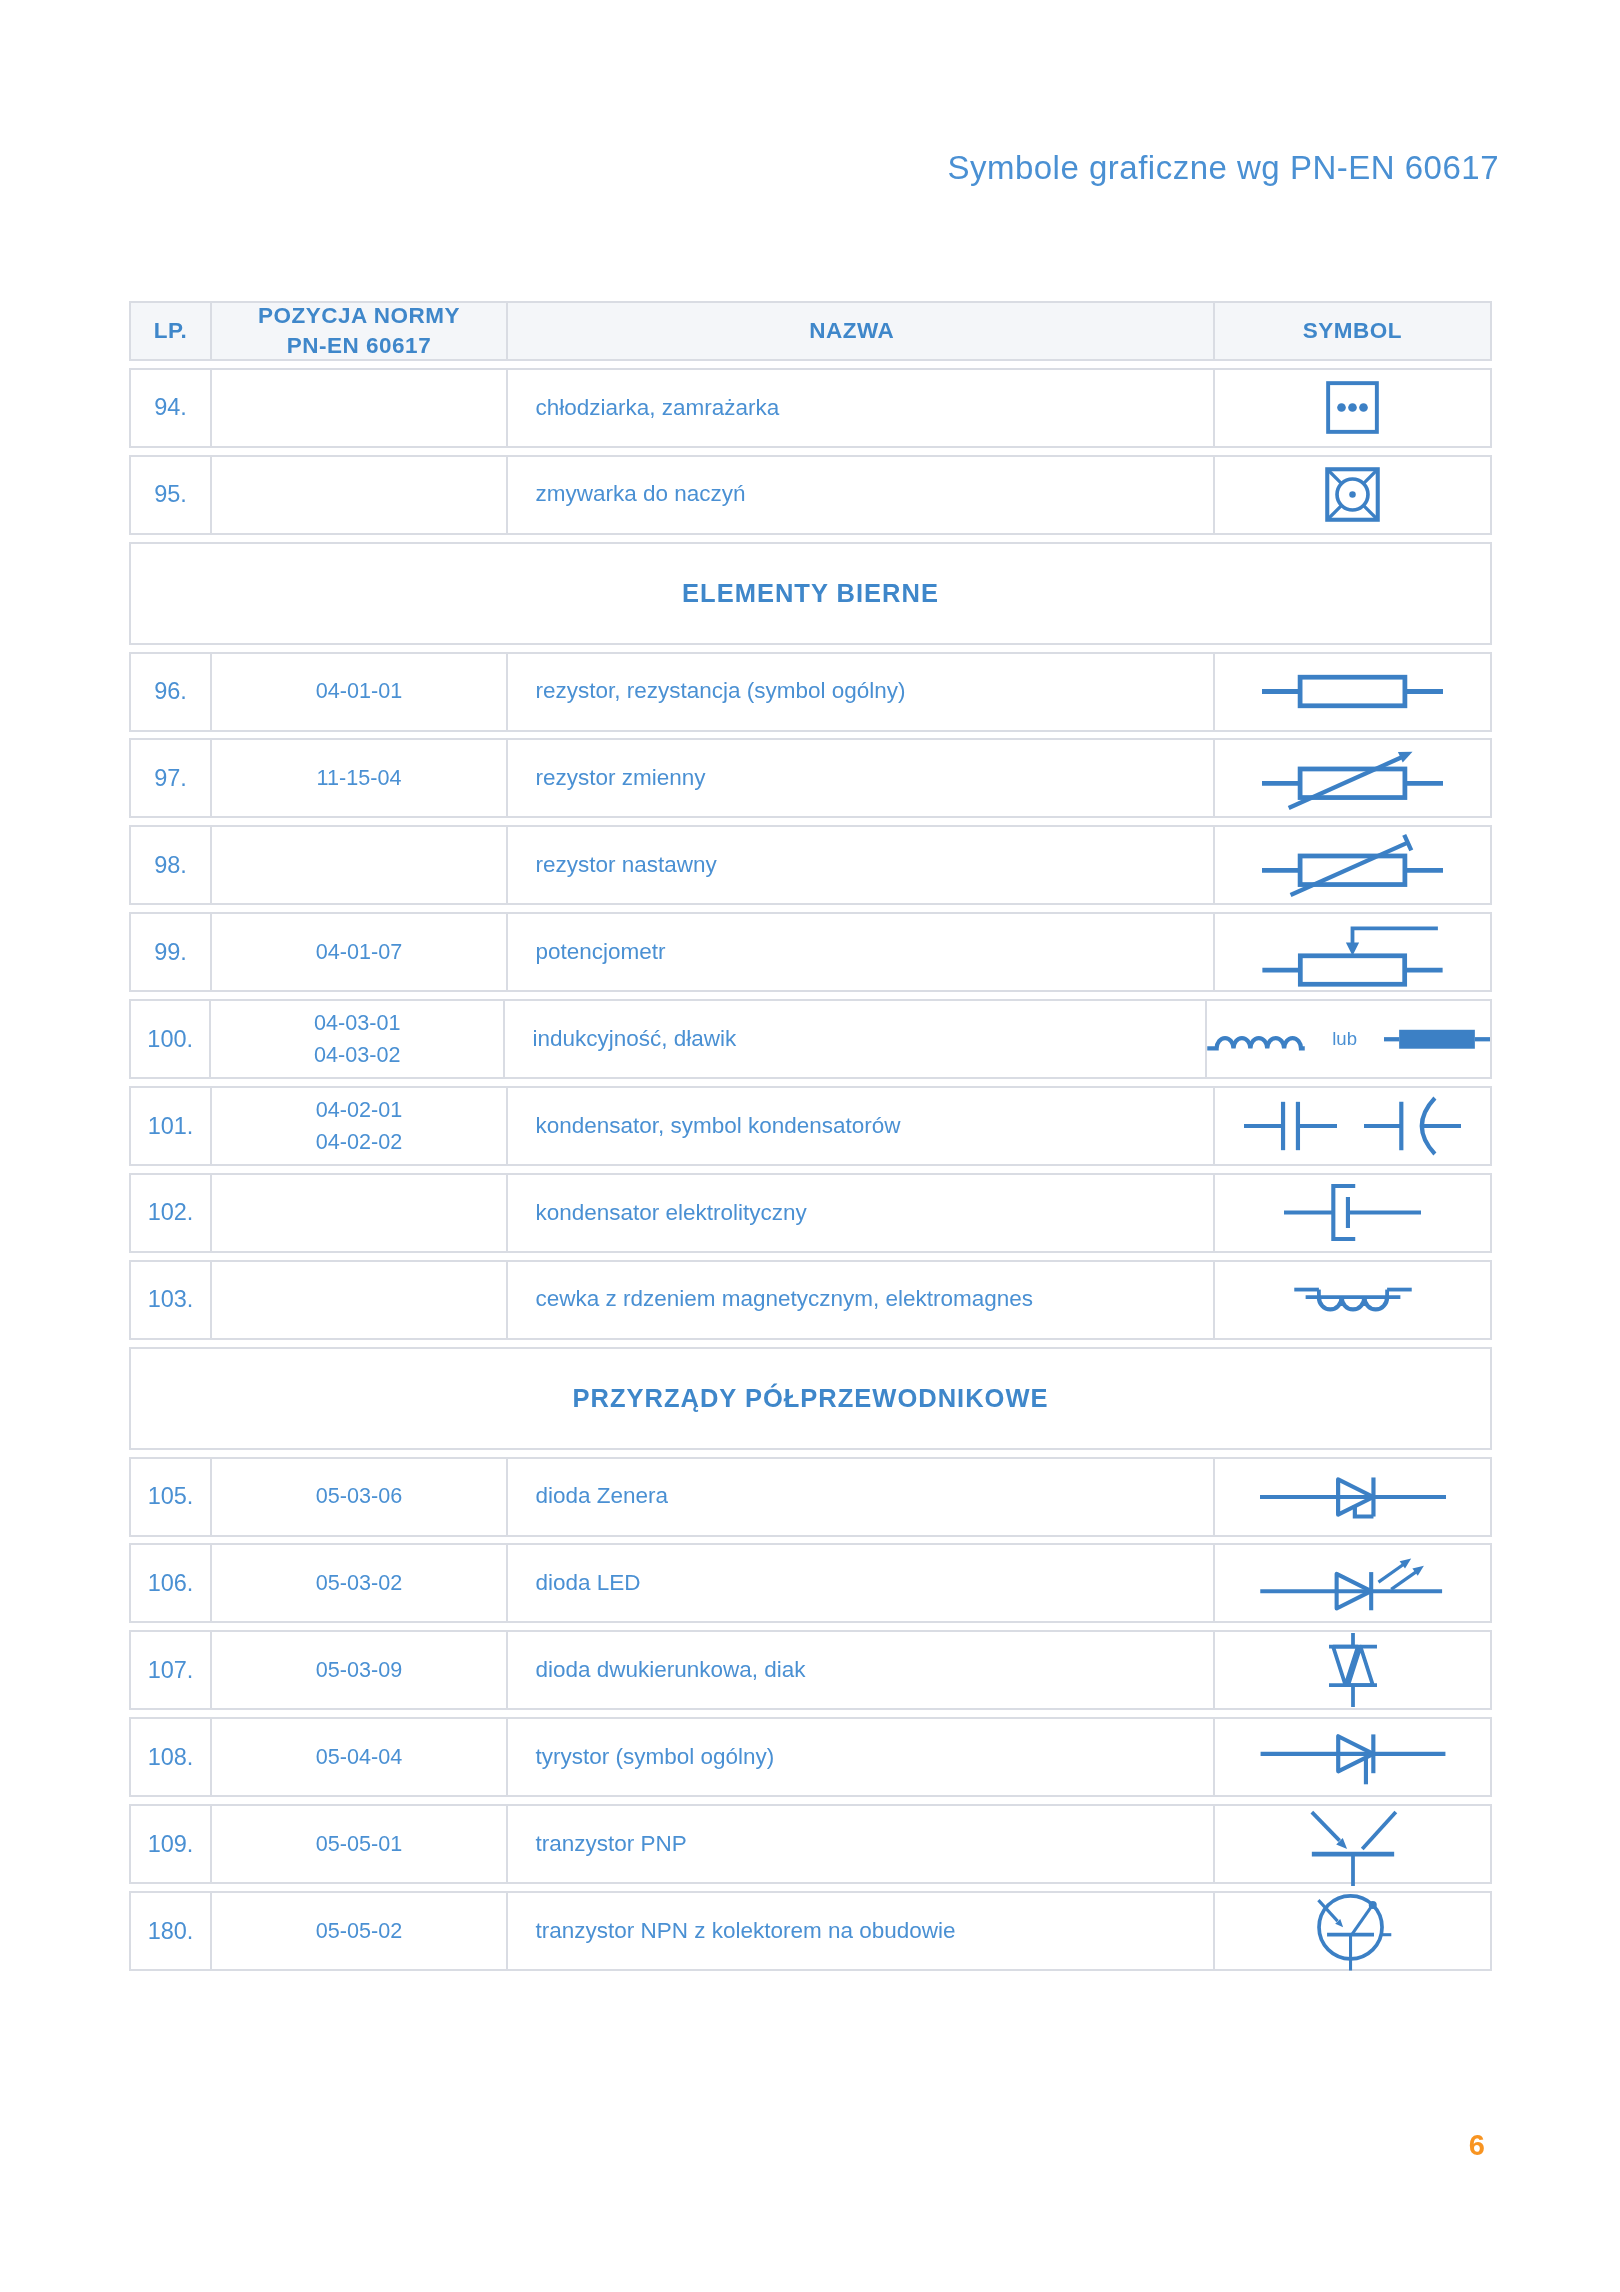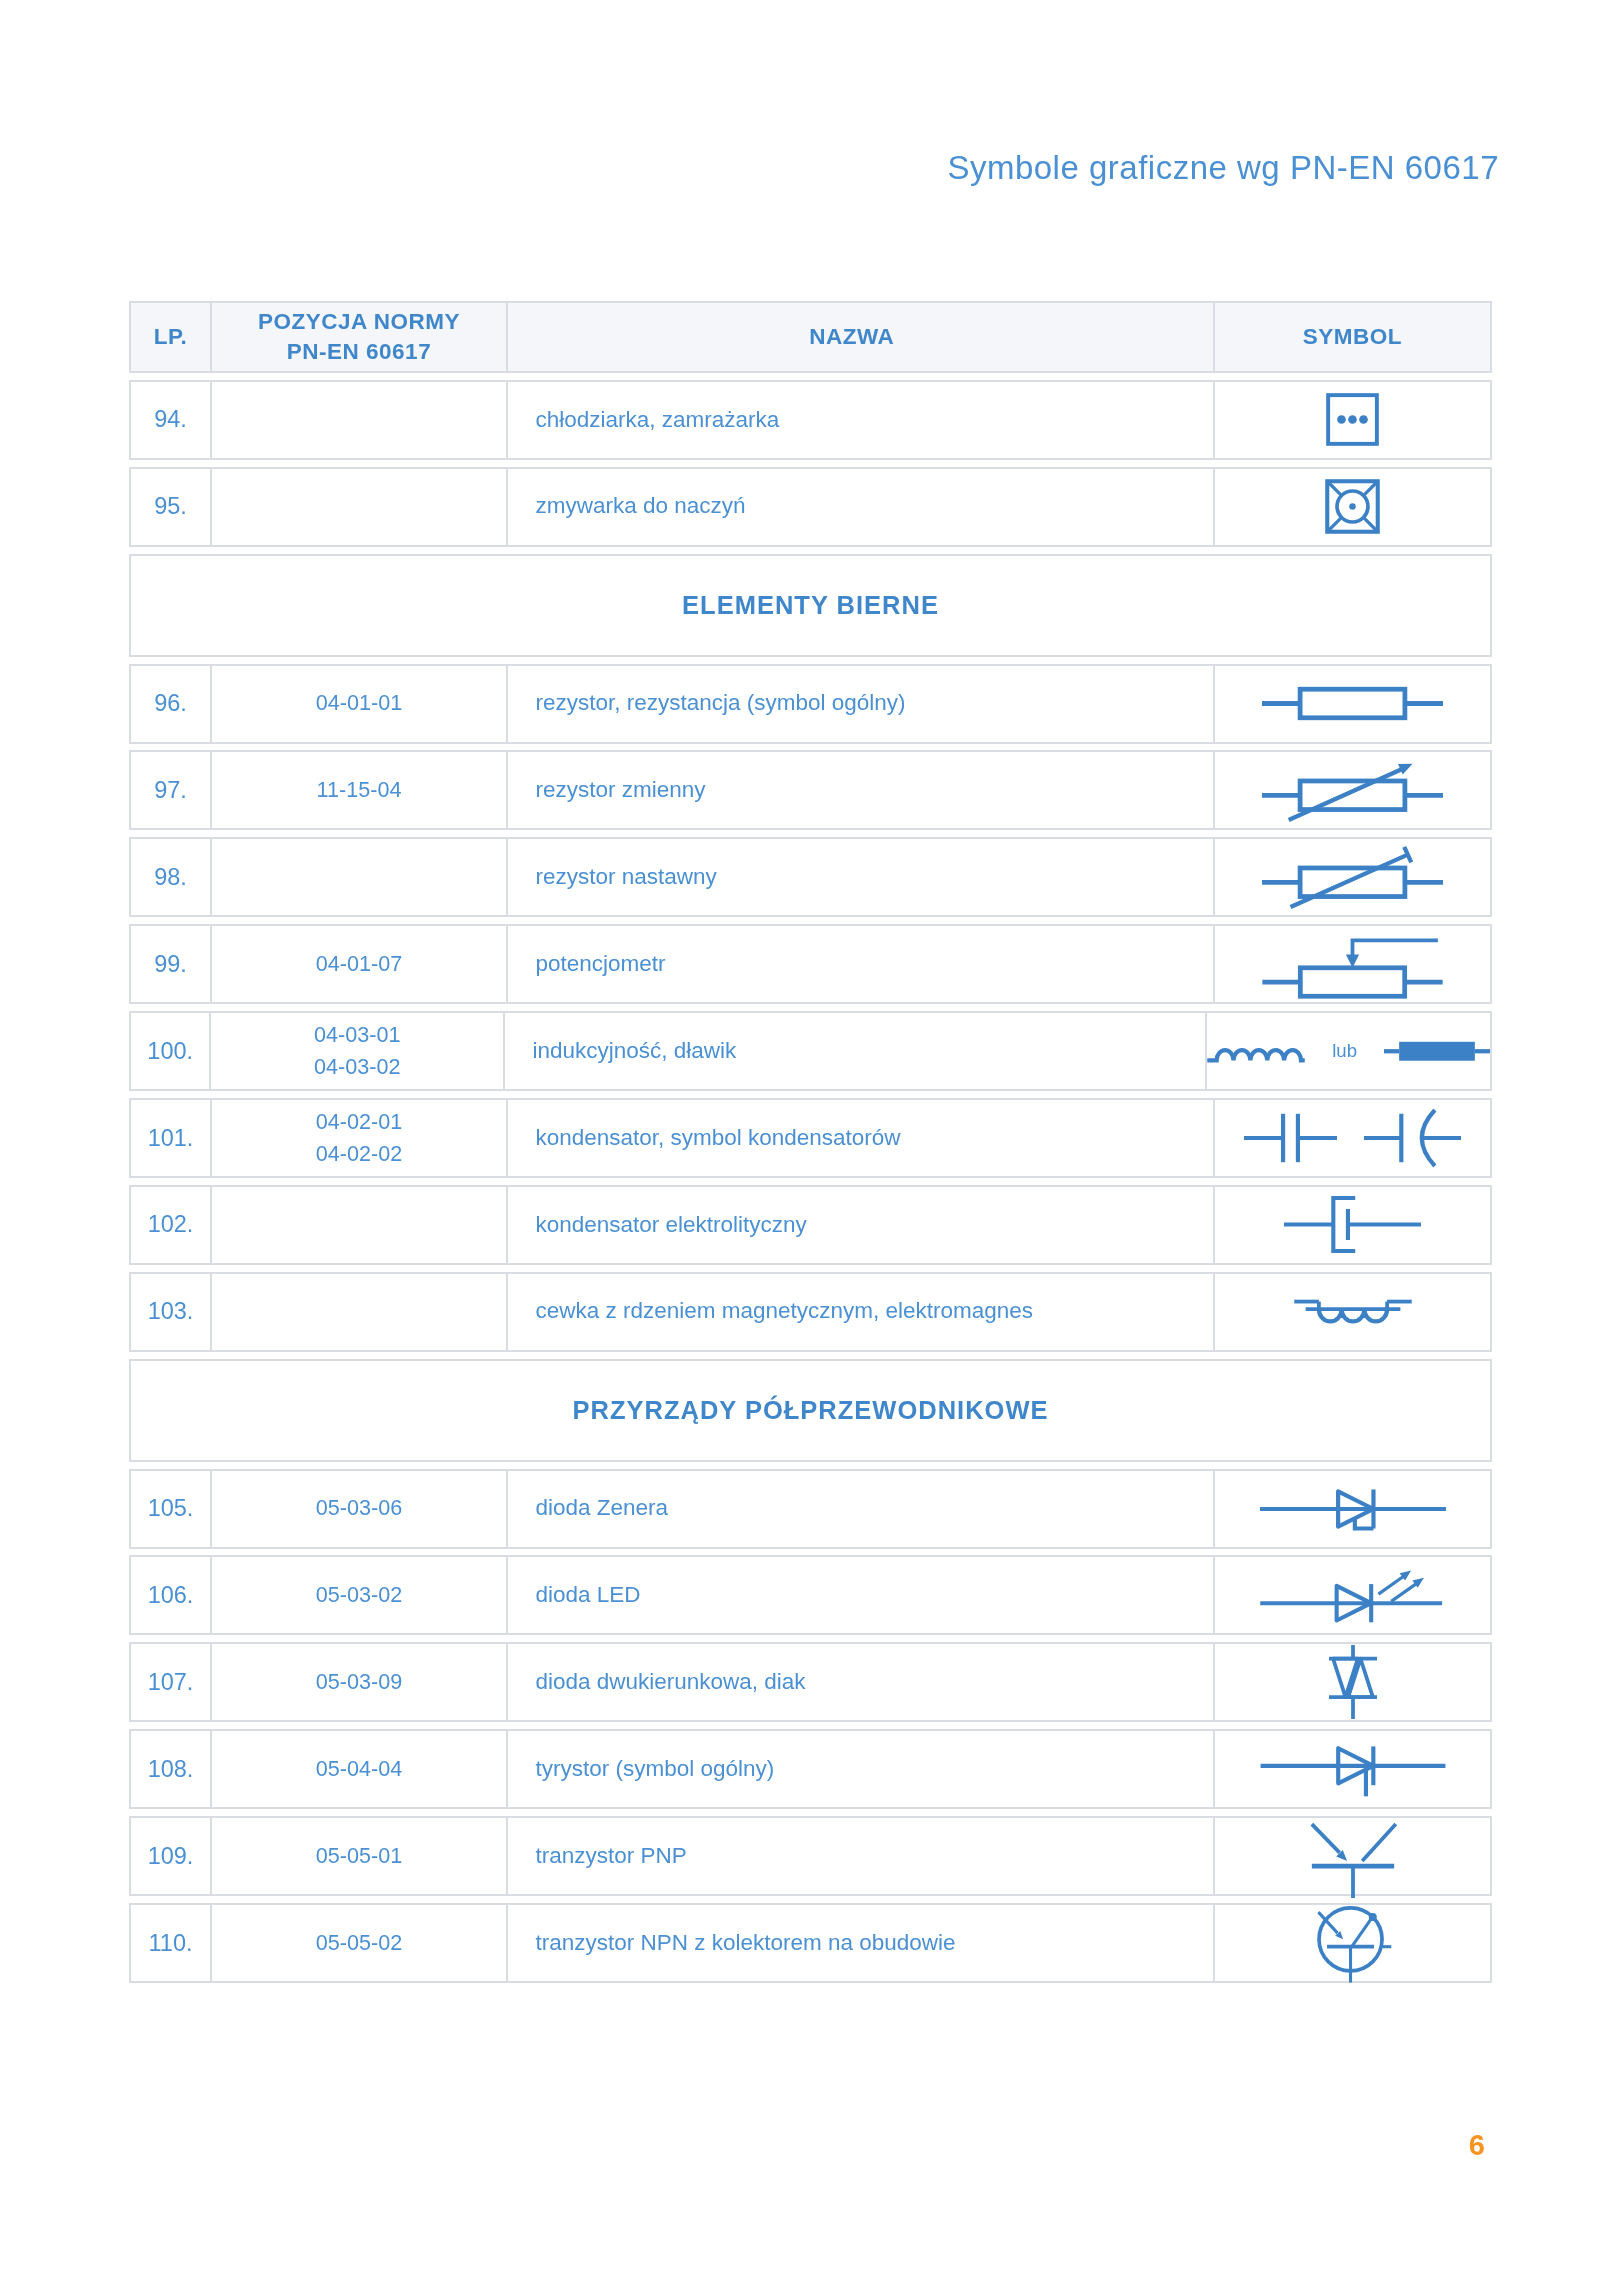--- a/index.html
+++ b/index.html
@@ -17,21 +17,21 @@
   }
   .title{
     margin:149px 121px 0 0;text-align:right;
     font-size:33px;color:var(--blue-text);letter-spacing:0.5px;font-weight:400;
   }
   .table{margin:114px 128px 0 129px;}
   .row{
     display:flex;border:2px solid var(--border);background:#fff;
     margin-bottom:6.9px;box-sizing:border-box;align-items:stretch;
   }
-  .row.header{height:72px;background:var(--header-bg);}
+  .row.header{height:60px;background:var(--header-bg);}
   .row.item{height:80px;}
   .row.item.tall{height:98px;}
   .row.section{height:103px;align-items:center;justify-content:center;}
   .cell{display:flex;align-items:center;justify-content:center;box-sizing:border-box;}
   .cell + .cell{border-left:2px solid var(--border);}
   .c-lp{width:79px;}
   .c-poz{width:296px;text-align:center;}
   .c-naz{width:707px;justify-content:flex-start;padding:0 45px 0 27.4px;text-align:left;}
   .c-sym{flex:1;overflow:visible;}
   .hdr{font-weight:700;color:var(--blue-bold);font-size:22.5px;letter-spacing:0.5px;white-space:pre-line;line-height:1.35;text-align:center;}
@@ -365,21 +365,21 @@
                   <line x1="76" y1="56" x2="116" y2="12" stroke="currentColor" stroke-width="4.5"></line>
                   <line x1="16" y1="12" x2="49" y2="46" stroke="currentColor" stroke-width="4.5"></line>
                   <polygon points="58,56 45,50.5 52.8,42.9" fill="currentColor"></polygon>
                 </svg>
               </span>
             </div>
     </div>
   </div>
 
   <div class="row item">
-    <div class="cell c-lp lp">110.</div>
+    <div class="cell c-lp lp">180.</div>
     <div class="cell c-poz poz">05-05-02</div>
     <div class="cell c-naz naz">tranzystor NPN z kolektorem na obudowie</div>
     <div class="cell c-sym">
       <div class="sym-group">
               <span class="sym-wrap">
                 <svg width="84" height="82" viewBox="0 0 136 132">
                   <circle cx="64" cy="60" r="51" stroke="currentColor" fill="none" stroke-width="6"></circle>
                   <line x1="26" y1="72" x2="102" y2="72" stroke="currentColor" stroke-width="6"></line>
                   <line x1="64" y1="72" x2="64" y2="130" stroke="currentColor" stroke-width="5"></line>
                   <line x1="12" y1="16" x2="43" y2="50" stroke="currentColor" stroke-width="5"></line>

